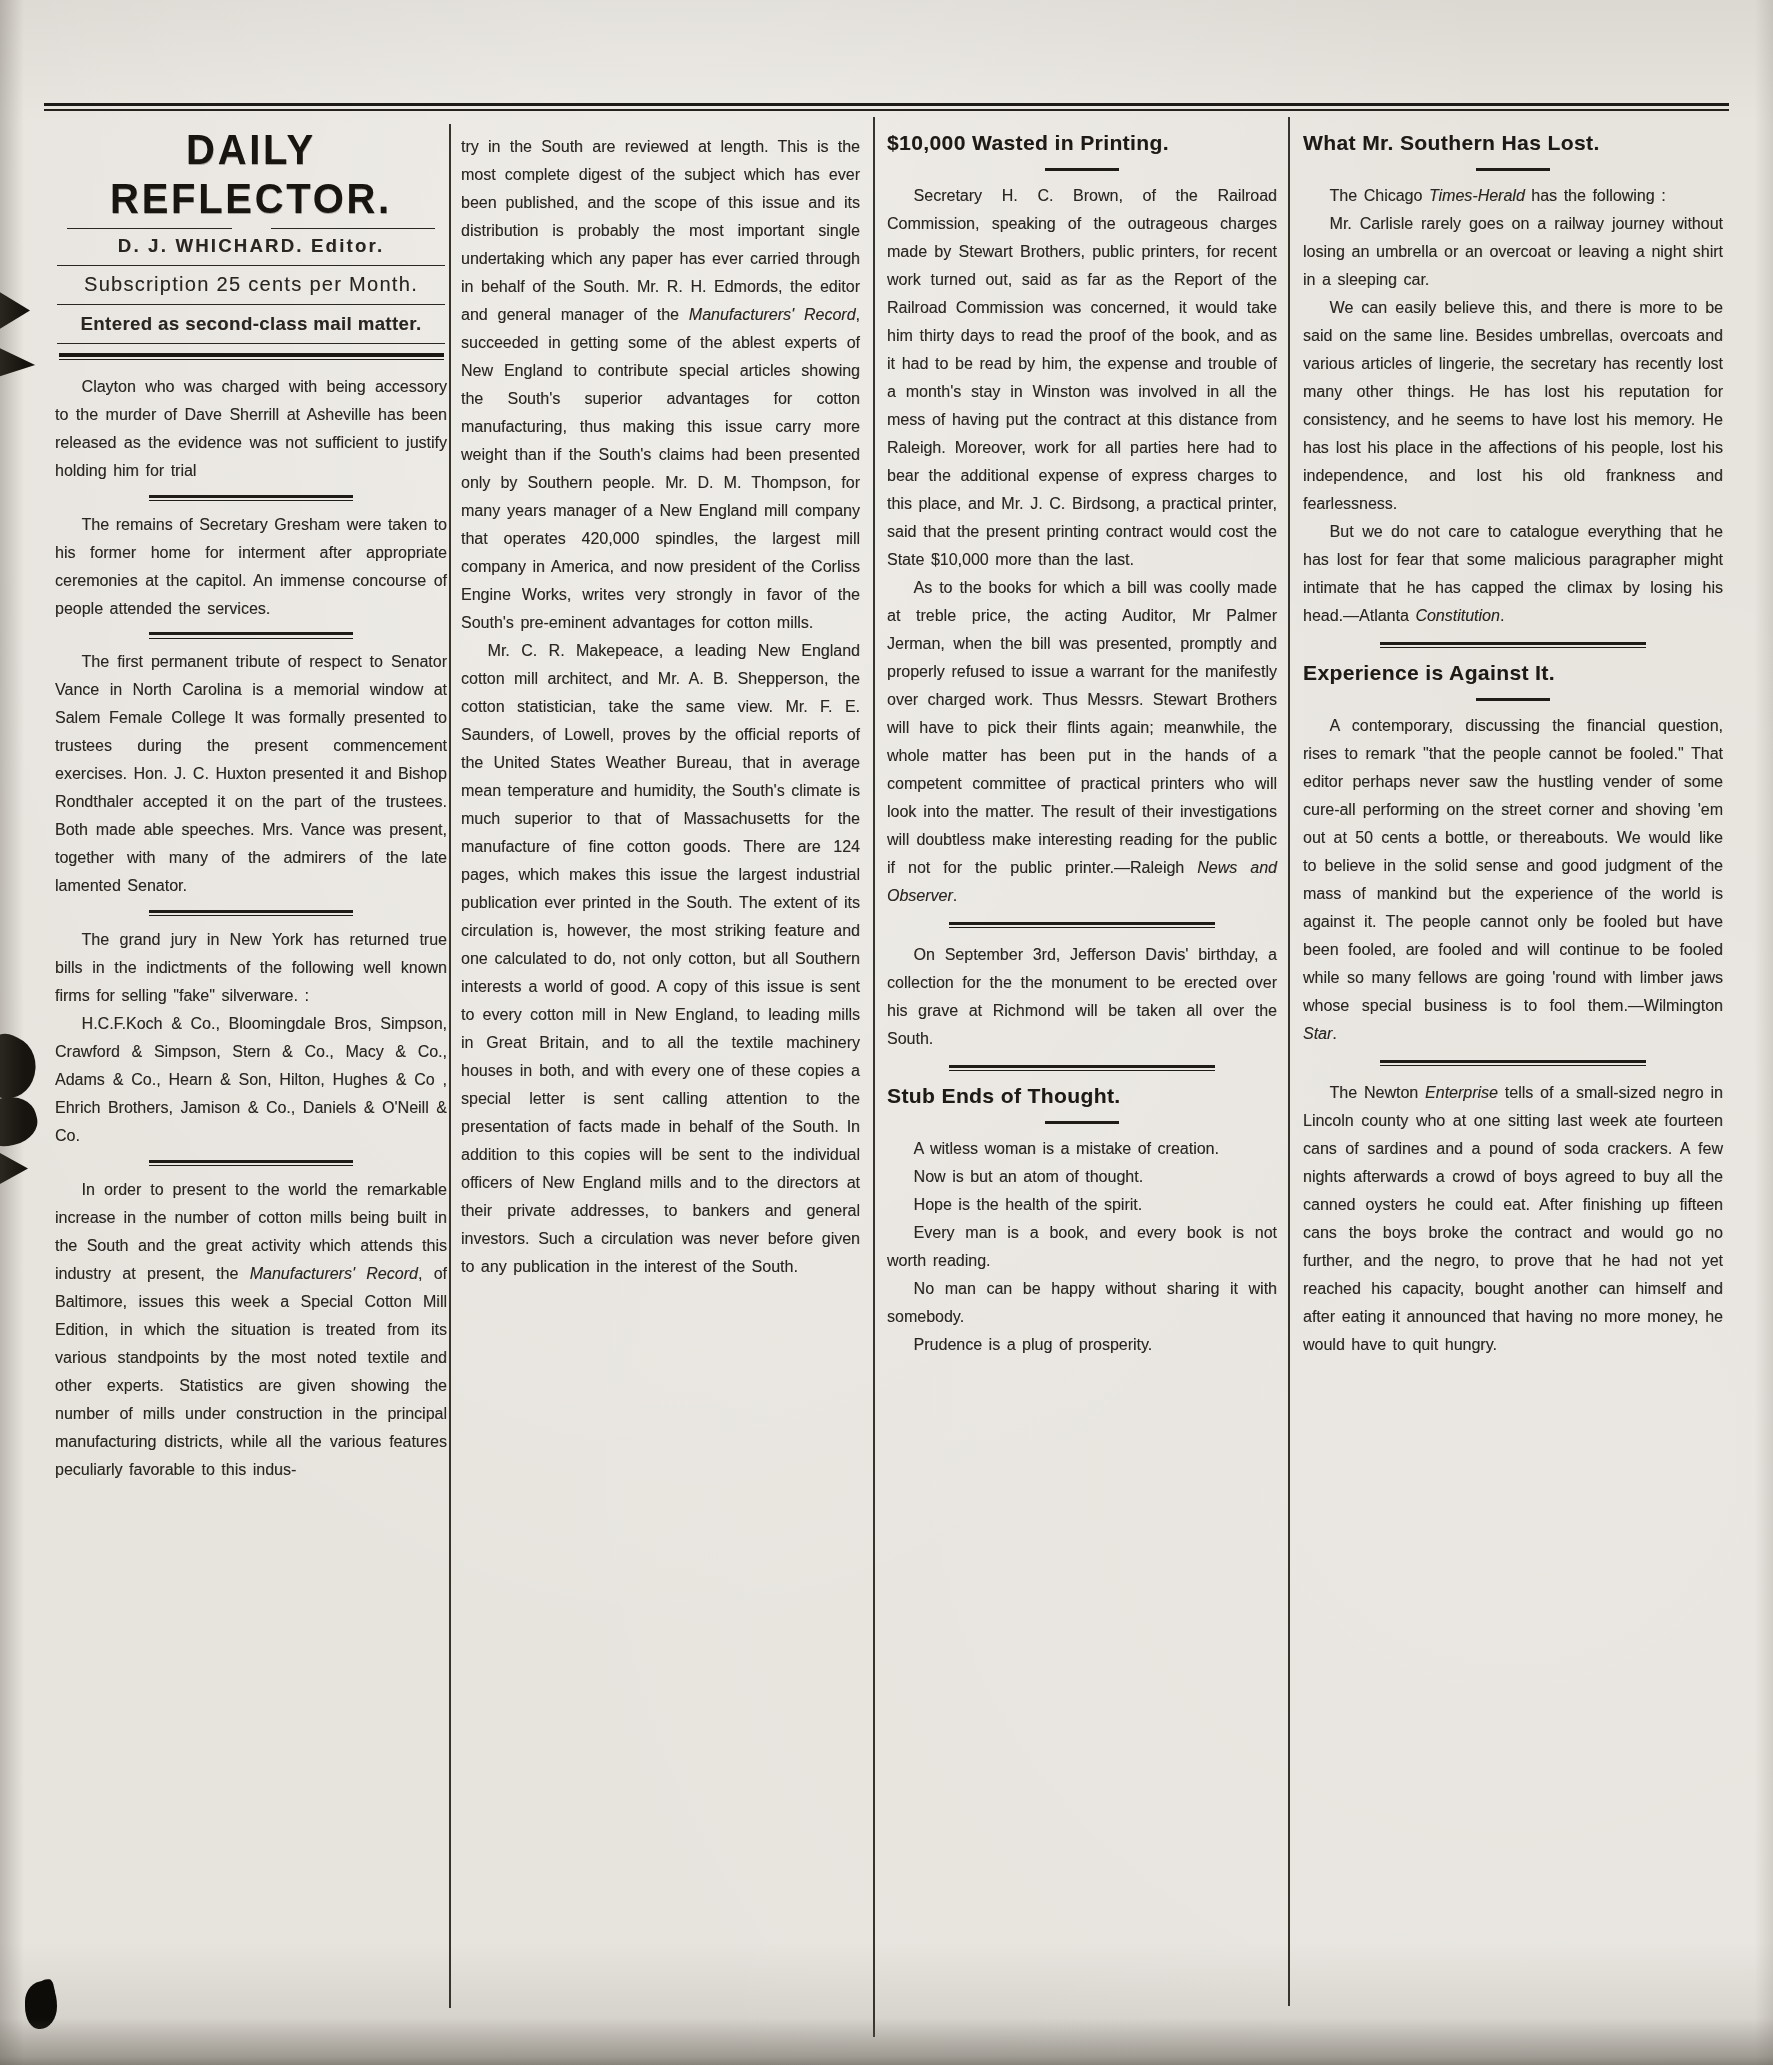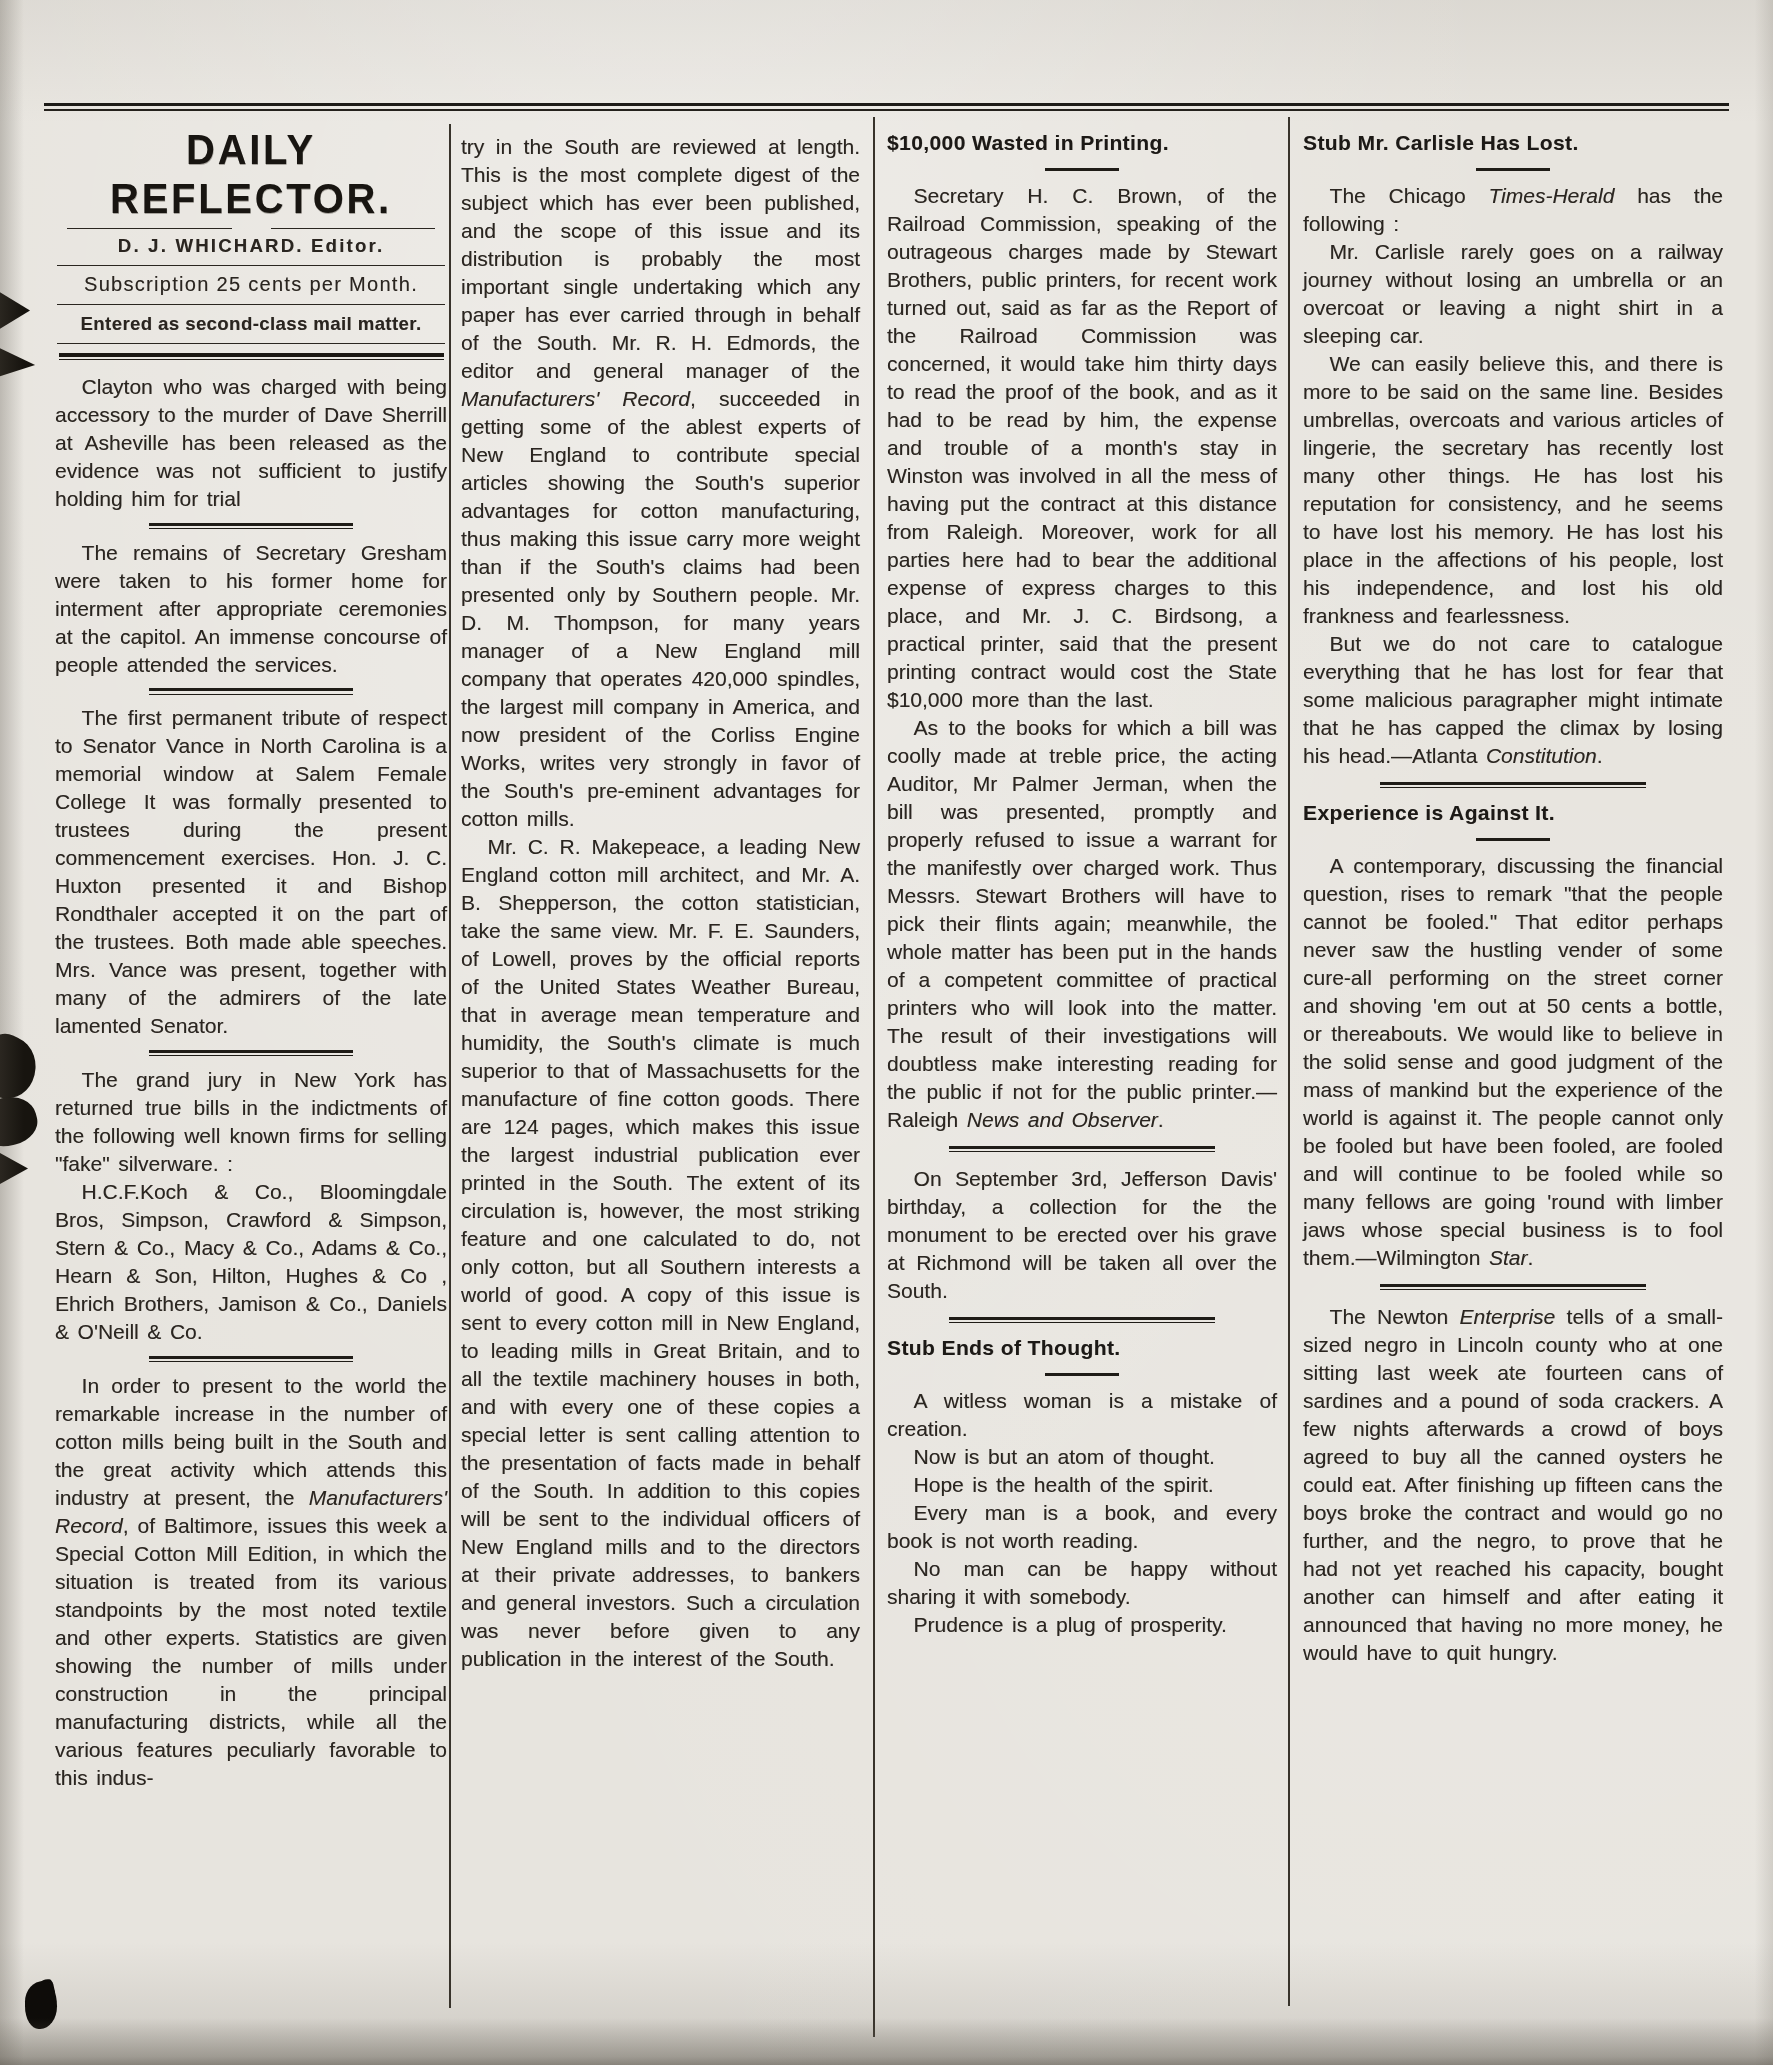--- a/index.html
+++ b/index.html
@@ -22,21 +22,21 @@
   .v1{left:449px;top:124px;height:1884px;}
   .v2{left:873px;top:117px;height:1920px;}
   .v3{left:1288px;top:117px;height:1889px;}
 
   .col{position:absolute;top:124px;}
   .col1{left:55px;width:392px;}
   .col2{left:461px;width:399px;padding-top:8.9px;}
   .col3{left:887px;width:390px;}
   .col4{left:1303px;width:420px;}
 
-  .para{font-size:21px;line-height:28px;text-align:justify;word-spacing:0.13em;
+  .para{font-size:16px;line-height:28px;text-align:justify;word-spacing:0.13em;
     margin:0;text-indent:26.6px;}
   .noindent{text-indent:0;}
   .first{margin-top:12.4px;}
 
   .sep{width:204px;margin:9.8px auto;height:6.2px;box-sizing:border-box;
     border-top:3.1px solid #1f1c17;border-bottom:1.6px solid #1f1c17;}
   .sep.wide{width:266px;margin:12.4px auto;}
   .art-head{font-size:21px;font-weight:700;text-align:left;margin:7px 0 0;
     letter-spacing:0.4px;color:#1c1916;}
   .dash{width:74px;border-top:3.1px solid #1f1c17;margin:13.3px auto 10.6px;}
@@ -129,21 +129,21 @@
     <p class="para">A witless woman is a mistake of creation.</p>
     <p class="para">Now is but an atom of thought.</p>
     <p class="para">Hope is the health of the spirit.</p>
     <p class="para">Every man is a book, and every book is not worth reading.</p>
     <p class="para">No man can be happy without sharing it with somebody.</p>
     <p class="para">Prudence is a plug of prosperity.</p>
 
   </section>
 
   <section class="col col4">
-    <h2 class="art-head">Stub Mr. Carlisle Has Lost.</h2>
+    <h2 class="art-head">What Mr. Southern Has Lost.</h2>
     <div class="dash"></div>
     <p class="para">The Chicago <i>Times-Herald</i> has the following :</p>
     <p class="para">Mr. Carlisle rarely goes on a railway journey without losing an umbrella or an overcoat or leaving a night shirt in a sleeping car.</p>
     <p class="para">We can easily believe this, and there is more to be said on the same line. Besides umbrellas, overcoats and various articles of lingerie, the secretary has recently lost many other things. He has lost his reputation for consistency, and he seems to have lost his memory. He has lost his place in the affections of his people, lost his independence, and lost his old frankness and fearlessness.</p>
     <p class="para">But we do not care to catalogue everything that he has lost for fear that some malicious paragrapher might intimate that he has capped the climax by losing his head.—Atlanta <i>Constitution</i>.</p>
     <div class="sep wide"></div>
     <h2 class="art-head">Experience is Against It.</h2>
     <div class="dash"></div>
     <p class="para">A contemporary, discussing the financial question, rises to remark "that the people cannot be fooled." That editor perhaps never saw the hustling vender of some cure-all performing on the street corner and shoving 'em out at 50 cents a bottle, or thereabouts. We would like to believe in the solid sense and good judgment of the mass of mankind but the experience of the world is against it. The people cannot only be fooled but have been fooled, are fooled and will continue to be fooled while so many fellows are going 'round with limber jaws whose special business is to fool them.—Wilmington <i>Star</i>.</p>
     <div class="sep wide"></div>

